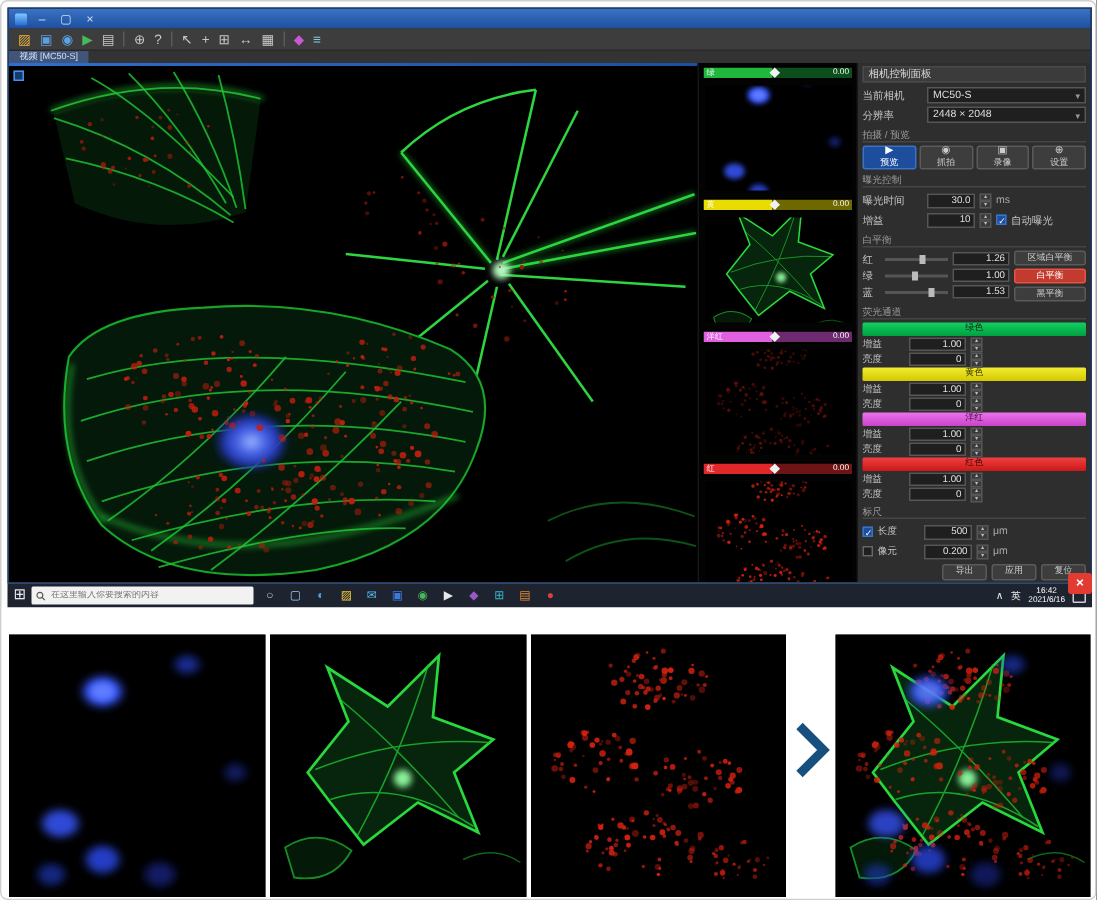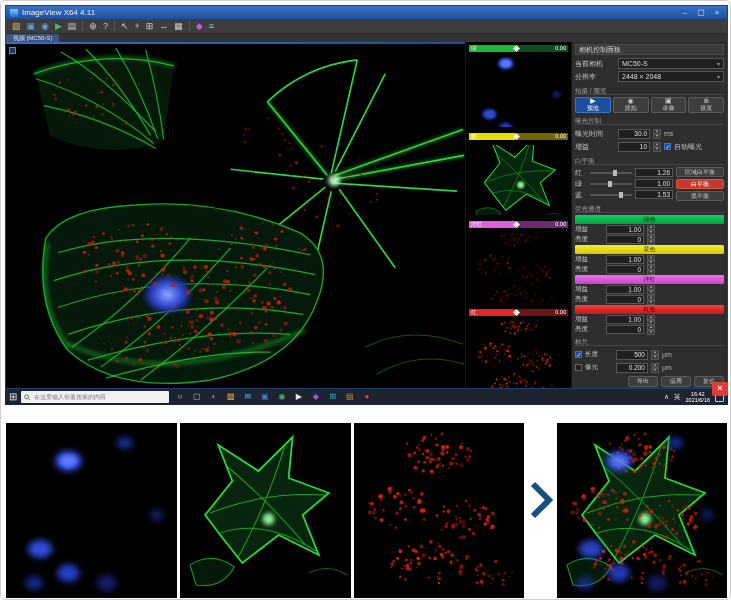--- a/index.html
+++ b/index.html
@@ -376,21 +376,20 @@
             <circle cx="138.7" cy="155.5" r="1.18" fill="#b81c0d" opacity="0.51"></circle>
             <circle cx="140.6" cy="138.8" r="1.24" fill="#b81c0d" opacity="0.53"></circle>
           </g>
       </symbol>
     </defs>
   </svg>
 
   <div class="appwin">
     <div class="tbar">
       <span class="appico"></span>
-      <span class="ttl">ImageView X64 4.11</span>
       <span class="winbtn">–</span>
       <span class="winbtn">▢</span>
       <span class="winbtn">×</span>
     </div>
 
     <div class="toolrow">
       <span class="tico k1">▨</span>
       <span class="tico k2">▣</span>
       <span class="tico k3">◉</span>
       <span class="tico k4">▶</span>

